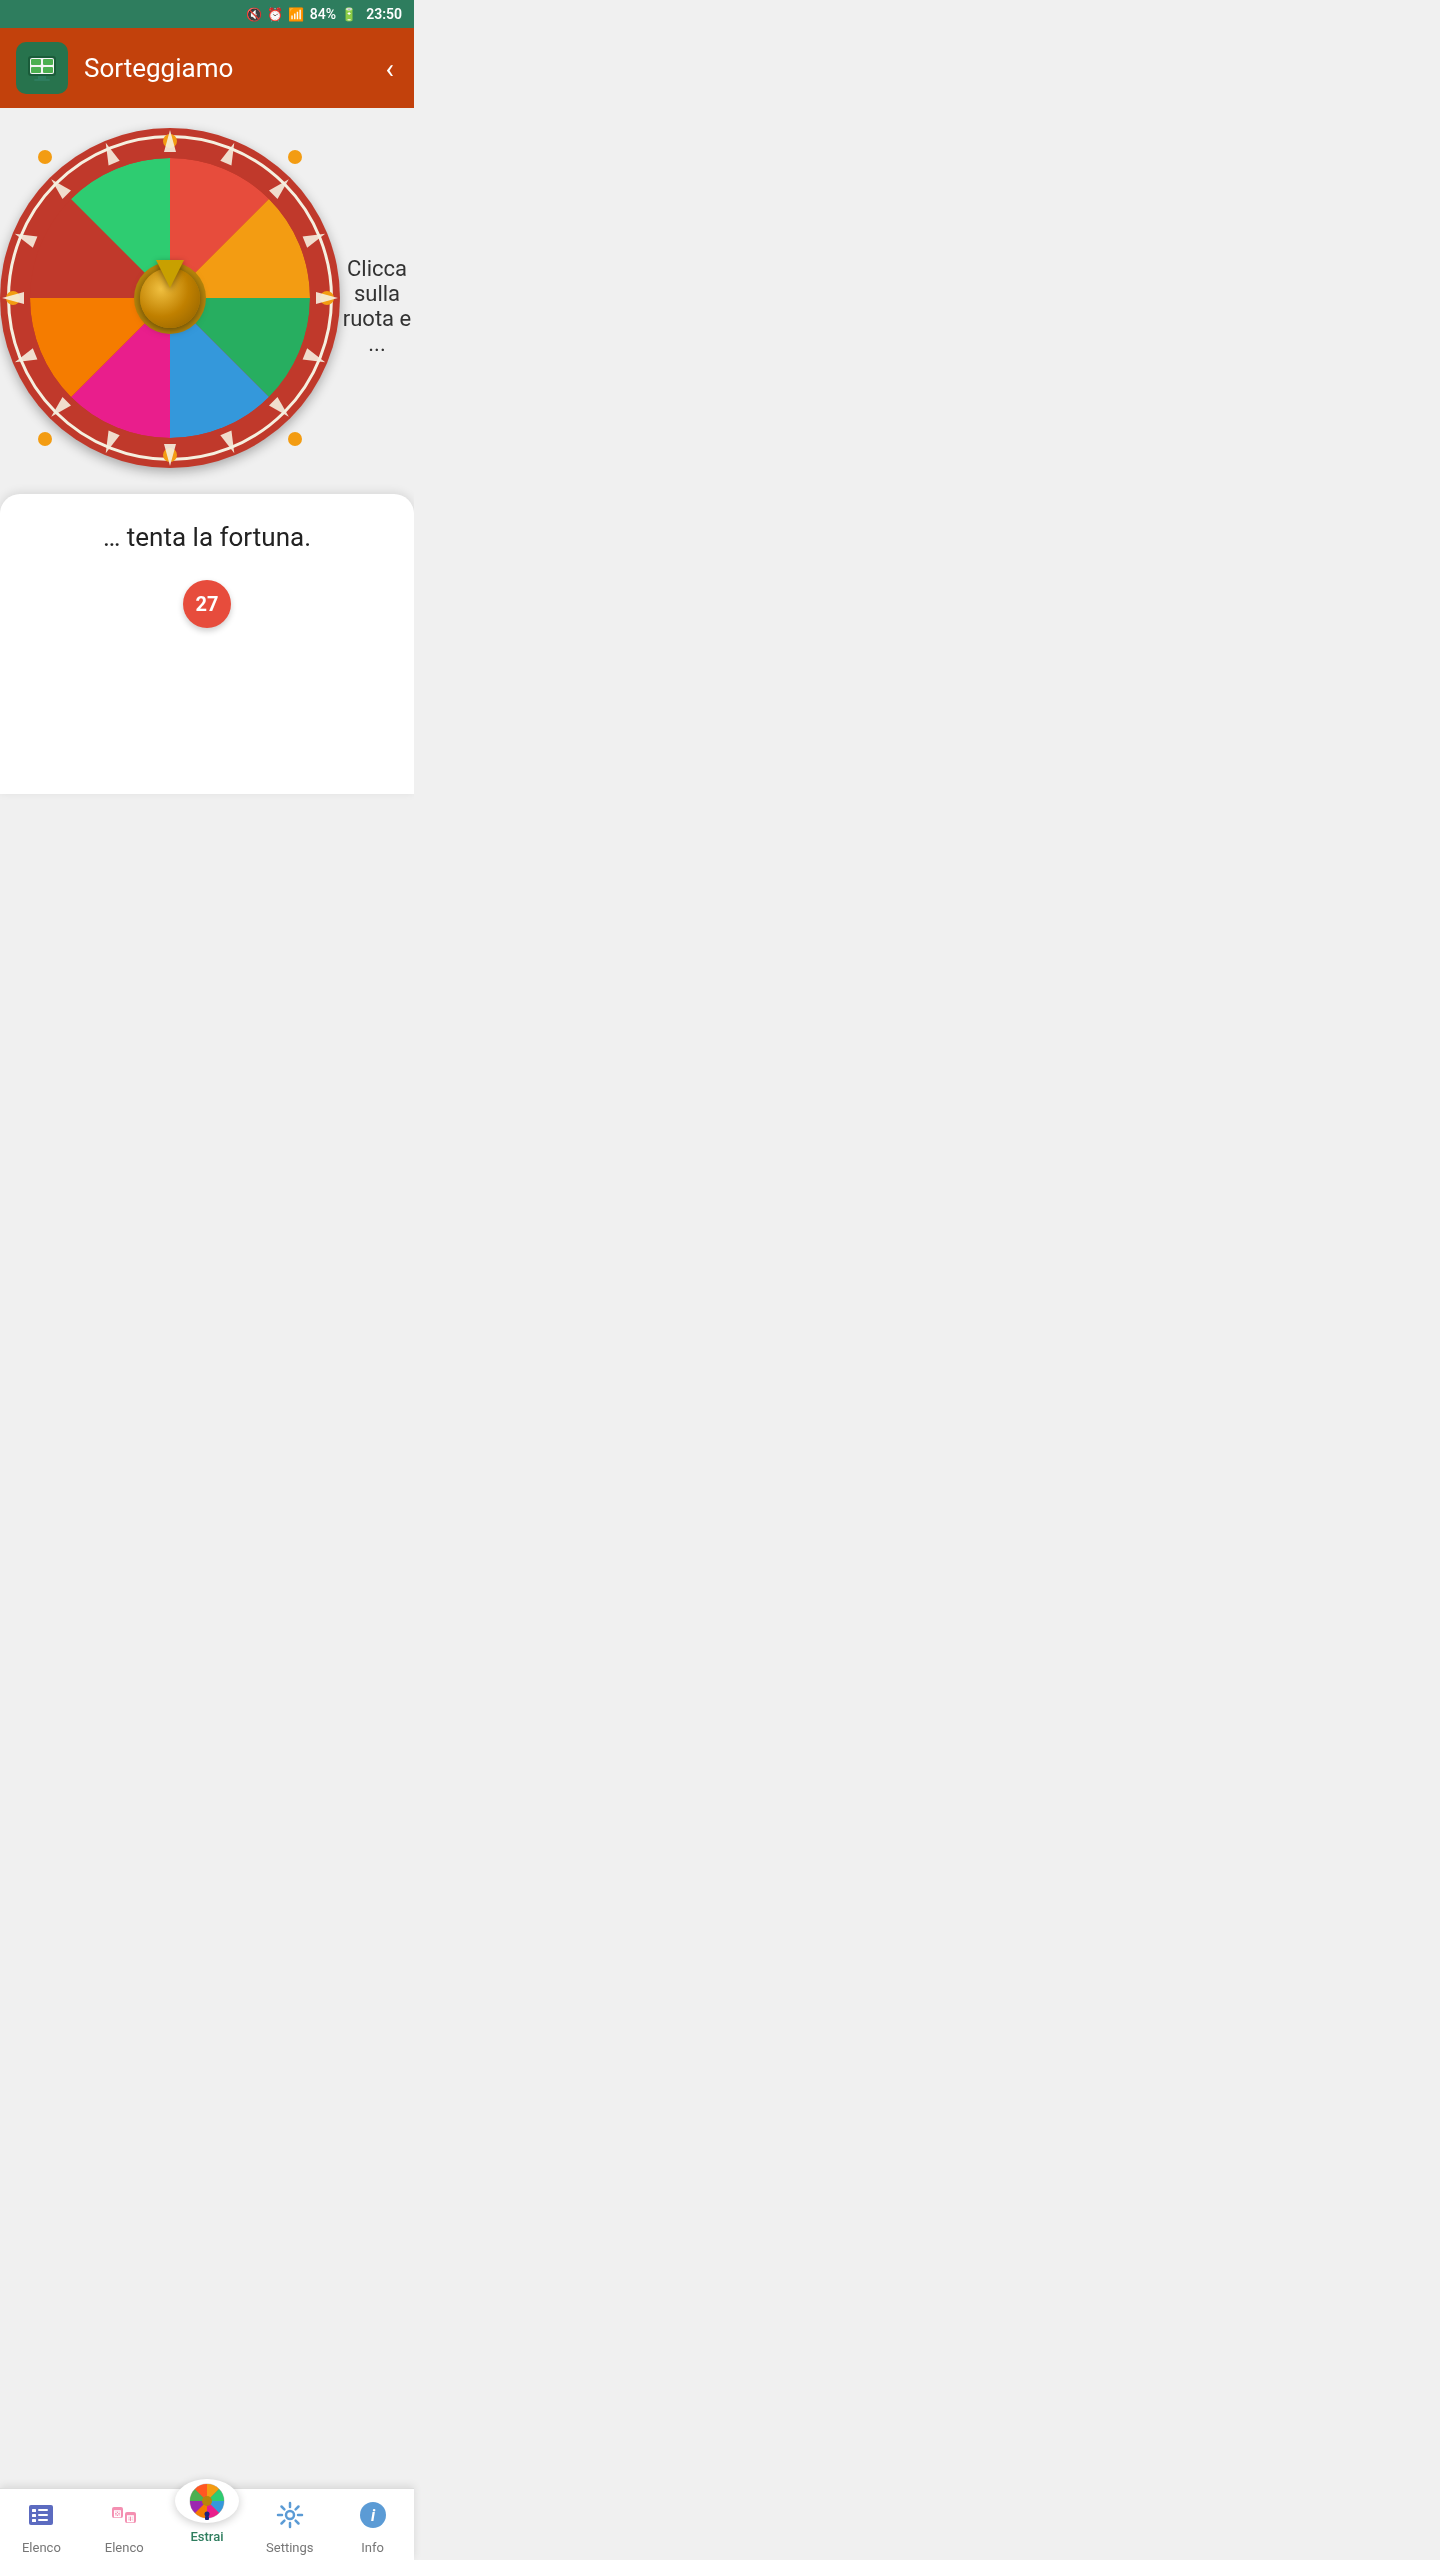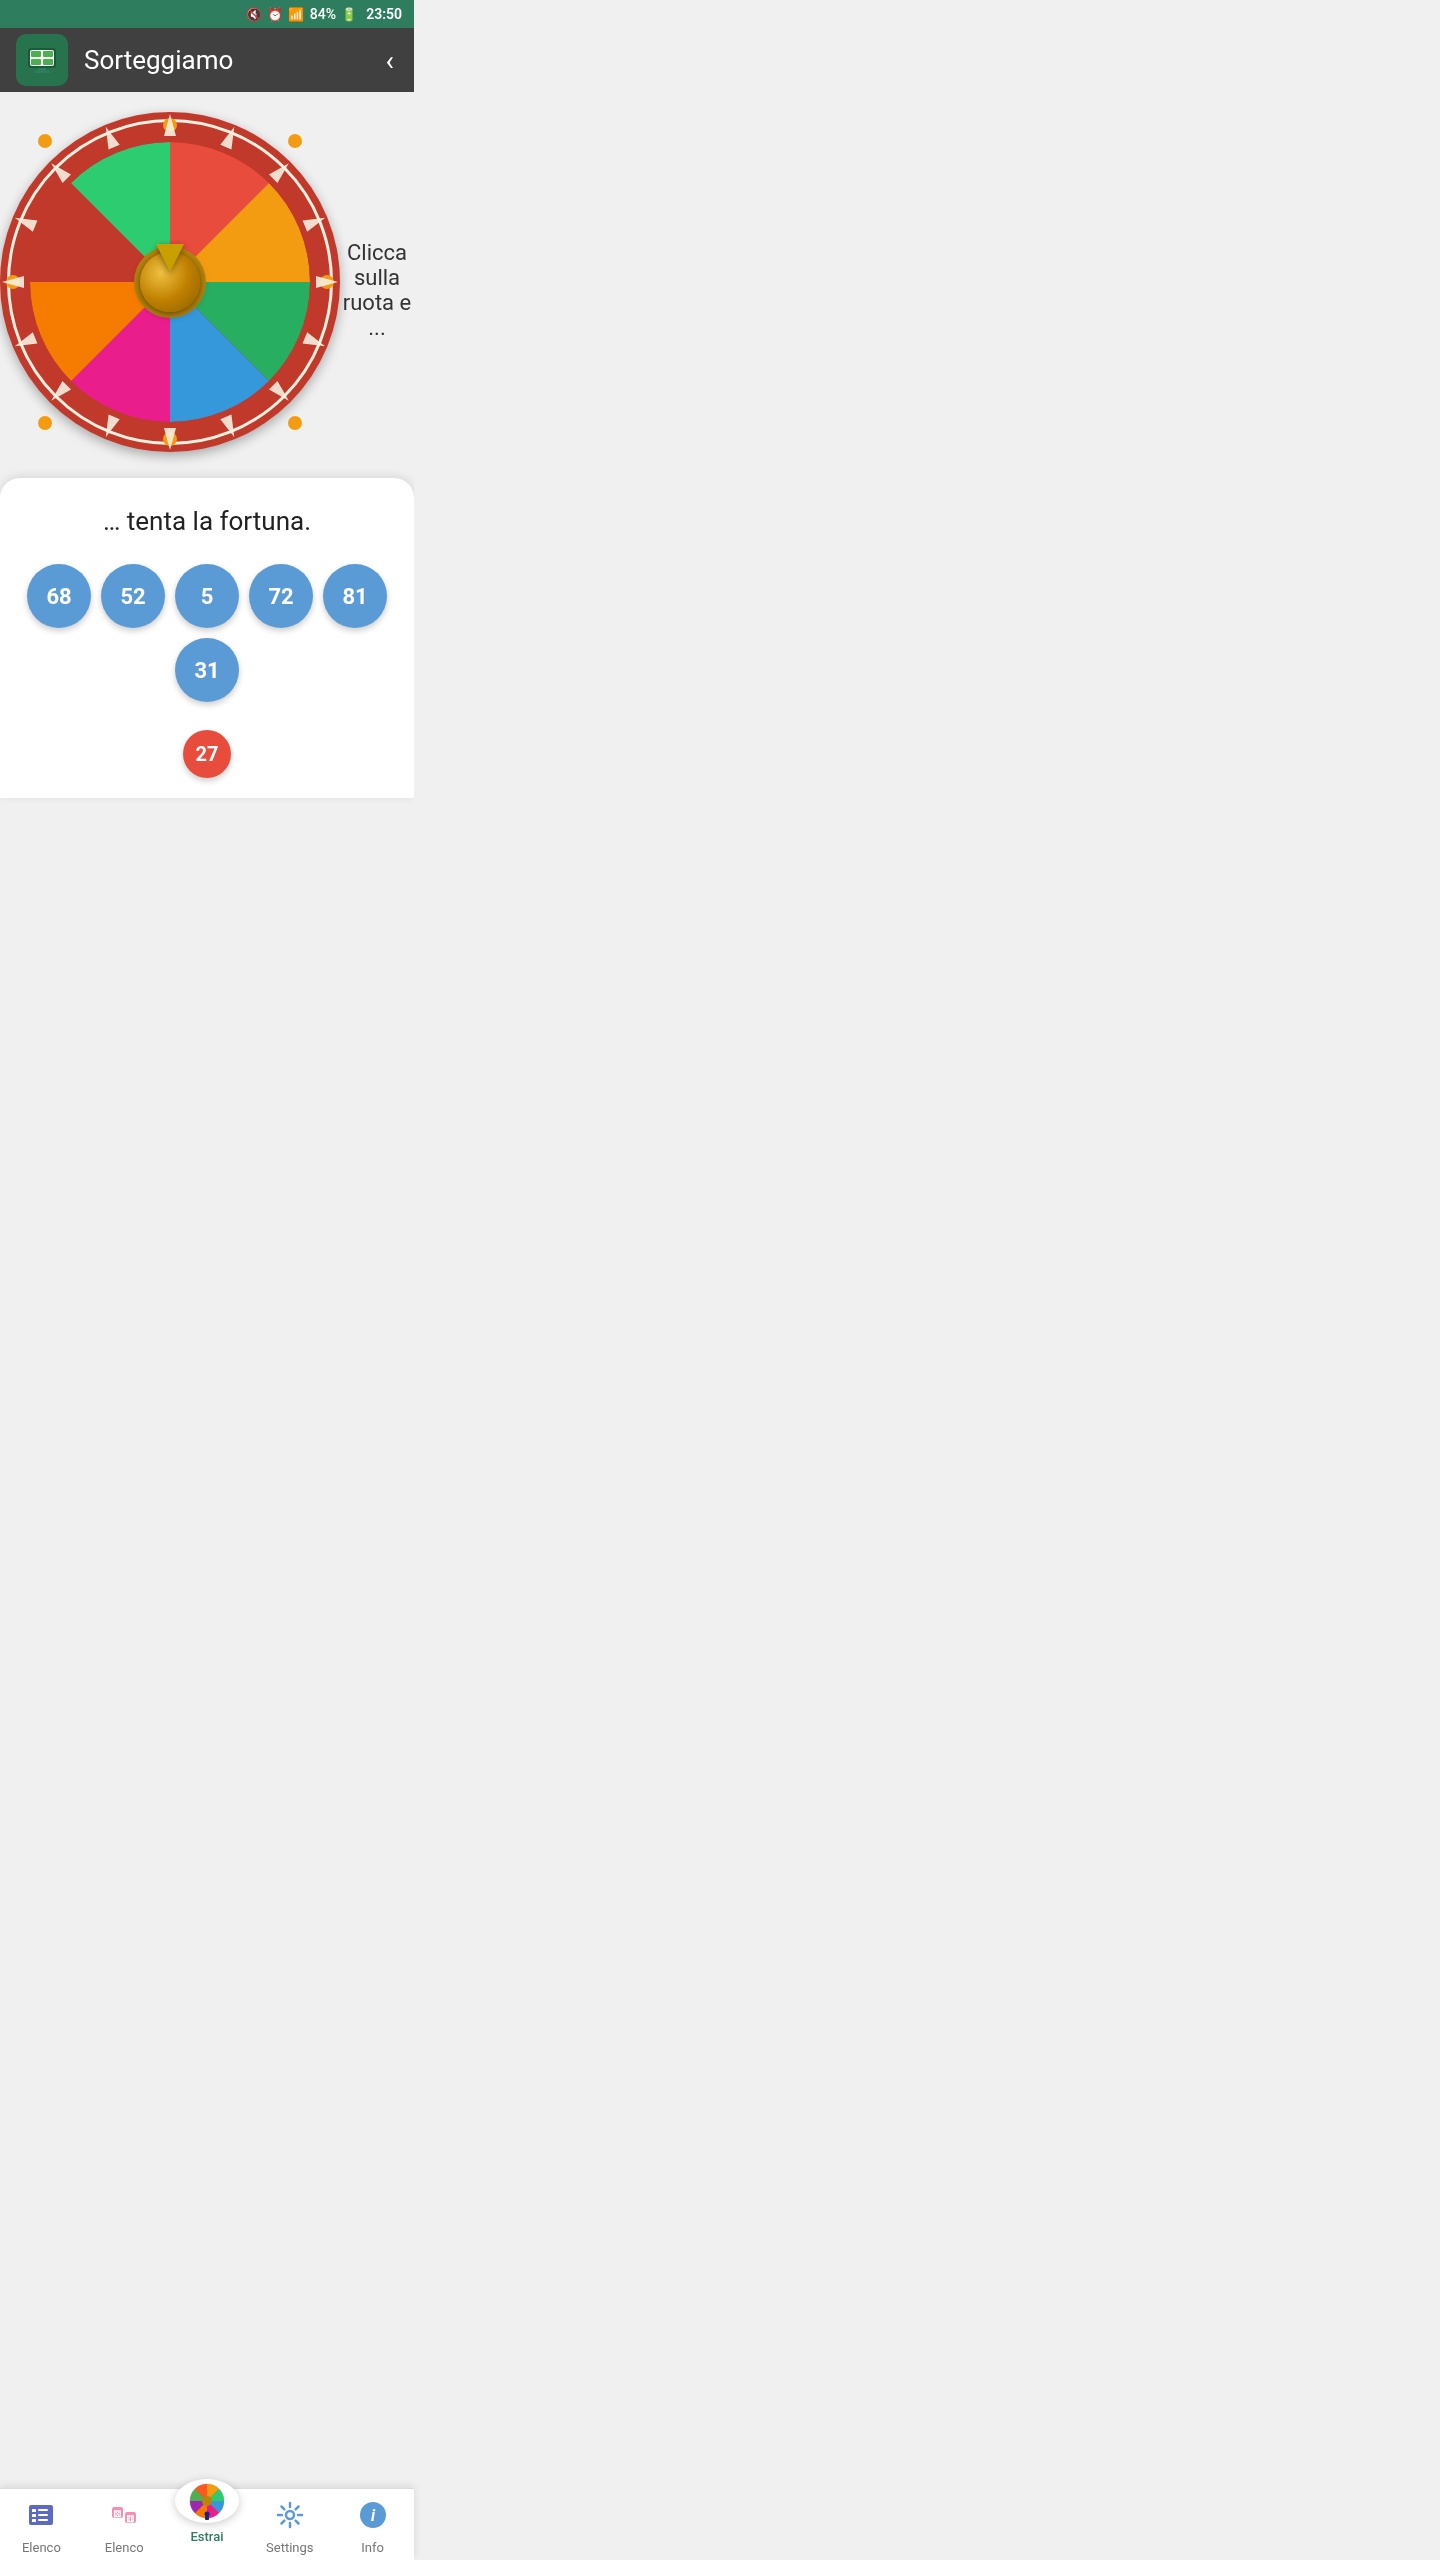--- a/index.html
+++ b/index.html
@@ -28,23 +28,23 @@
     }
 
     .status-icons {
       display: flex;
       align-items: center;
       gap: 5px;
     }
 
     
     .app-bar {
-      background: #404040;
-      color: white;
-      height: 64px;
+      background: #c2410c;
+      color: white;
+      height: 80px;
       display: flex;
       align-items: center;
       padding: 0 16px;
       gap: 16px;
     }
 
     .app-icon {
       width: 52px;
       height: 52px;
       background: #27734d;
@@ -397,28 +397,20 @@
       </div>
     </div>
   </div>
 
   <div class="wheel-caption">Clicca sulla ruota e ...</div>
 </div>
 
 <div class="results-card">
   <div class="fortune-text">… tenta la fortuna.</div>
 
-  <div class="numbers-row">
-    <div class="number-ball">68</div>
-    <div class="number-ball">52</div>
-    <div class="number-ball">5</div>
-    <div class="number-ball">72</div>
-    <div class="number-ball">81</div>
-    <div class="number-ball">31</div>
-  </div>
 
   <div class="extra-number">27</div>
 </div>
 
 <div class="nav-spacer"></div>
 
 <div class="bottom-nav">
   <div class="nav-item">
     <span class="nav-icon">
       <svg width="28" height="28" viewBox="0 0 28 28" xmlns="http://www.w3.org/2000/svg">

